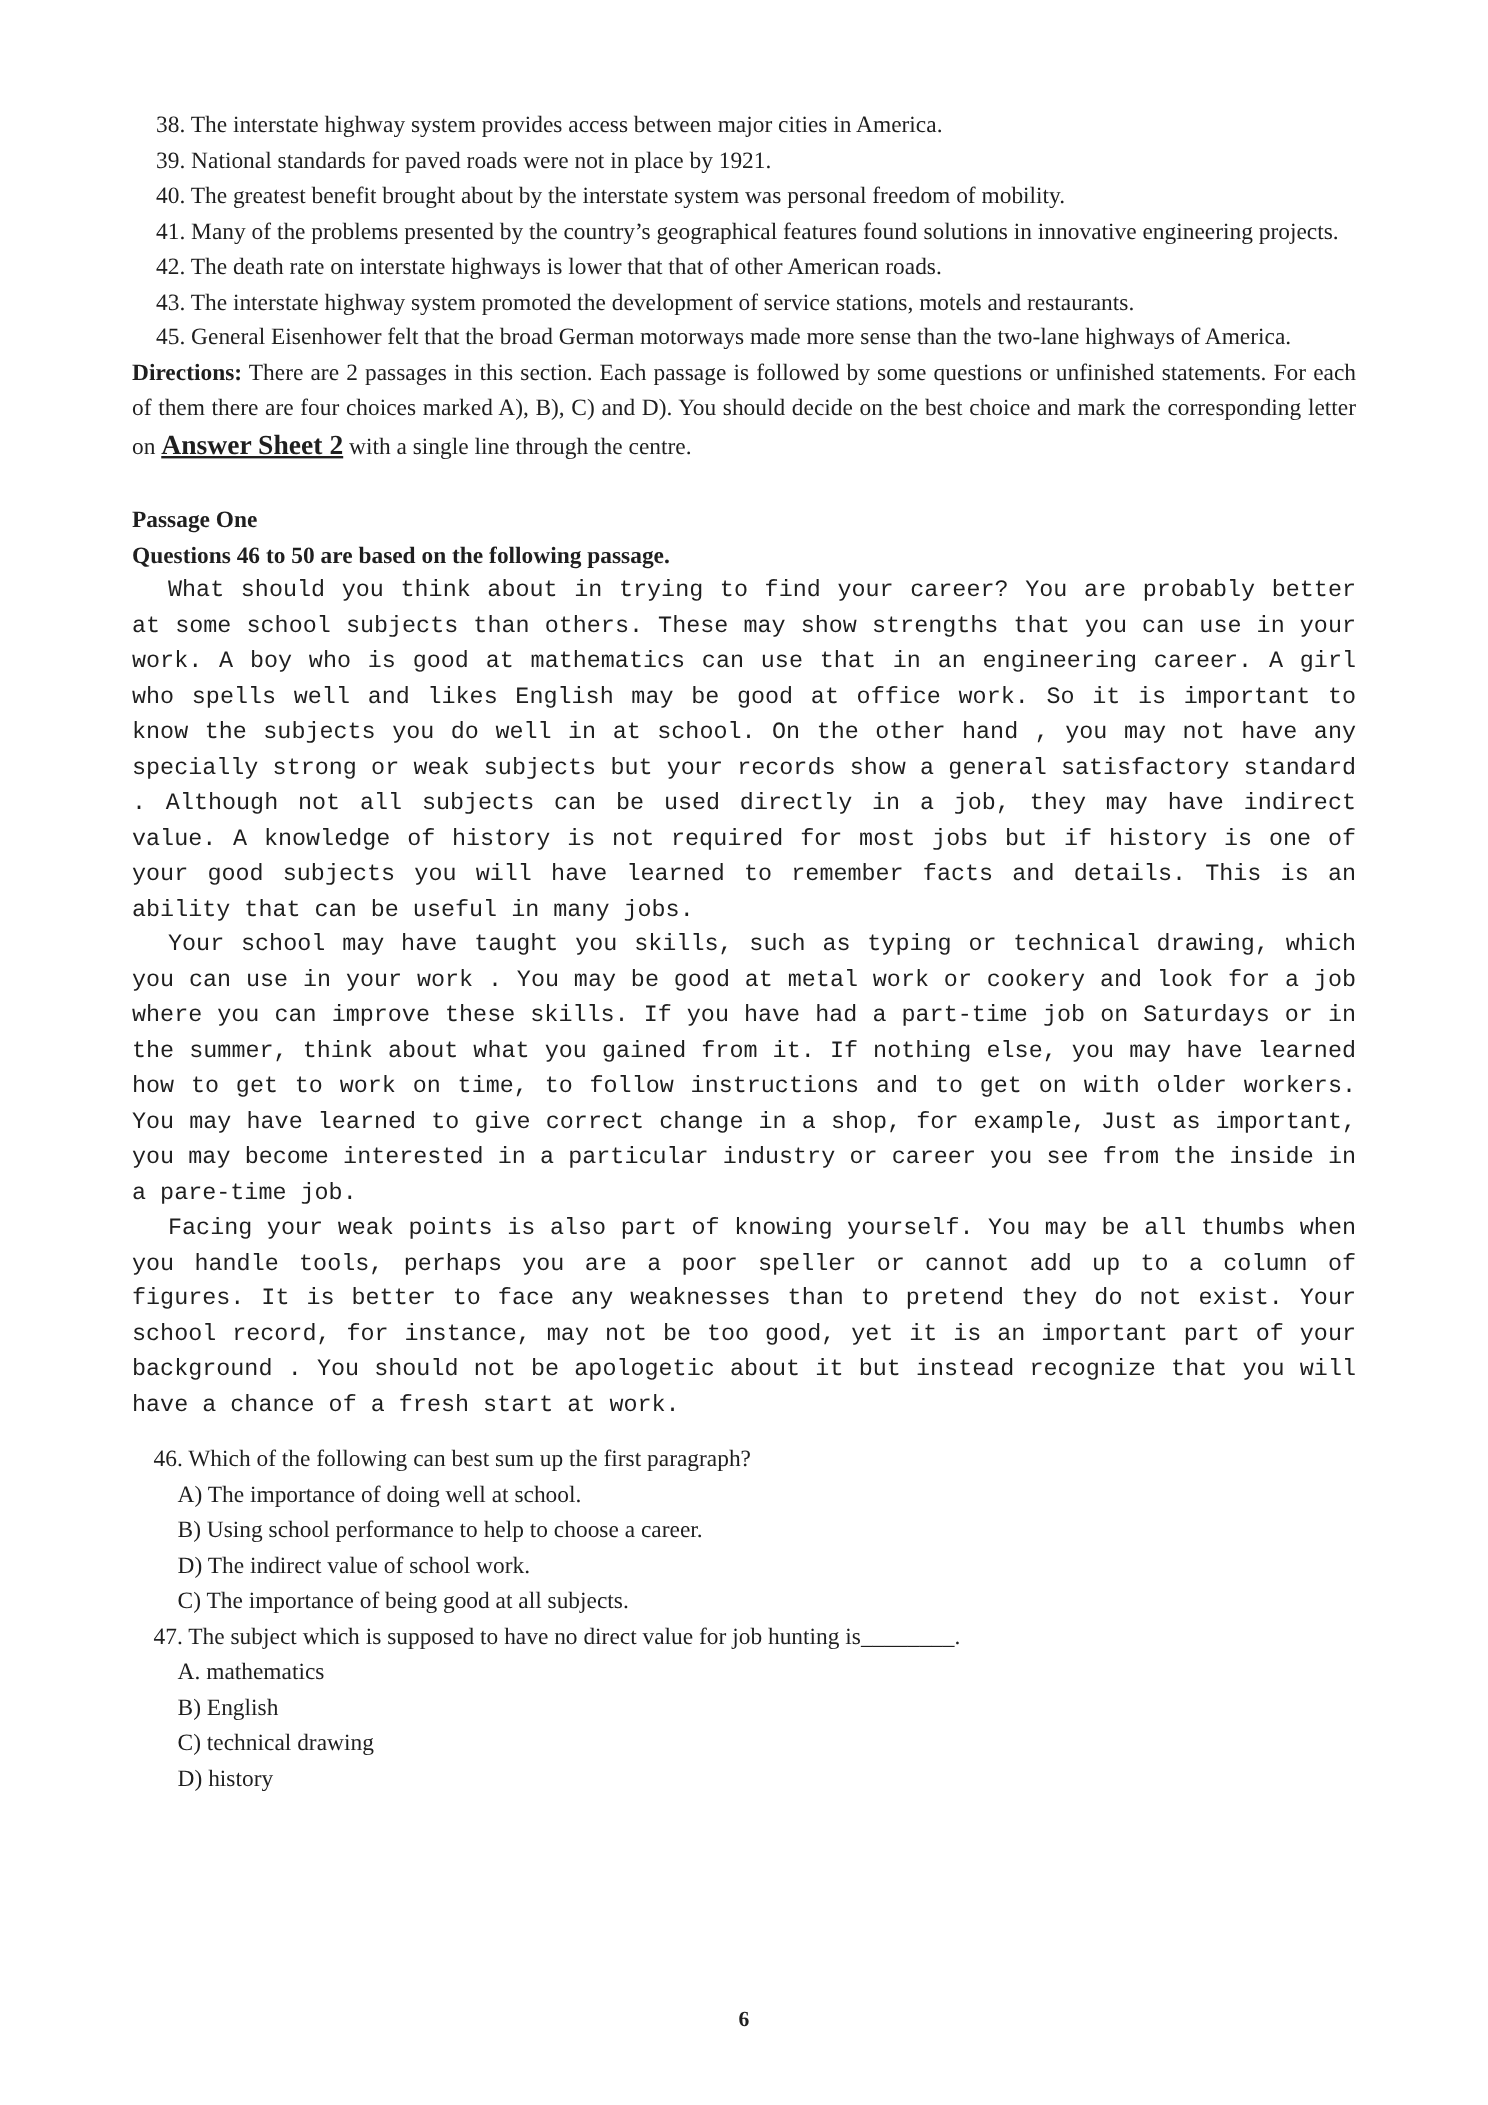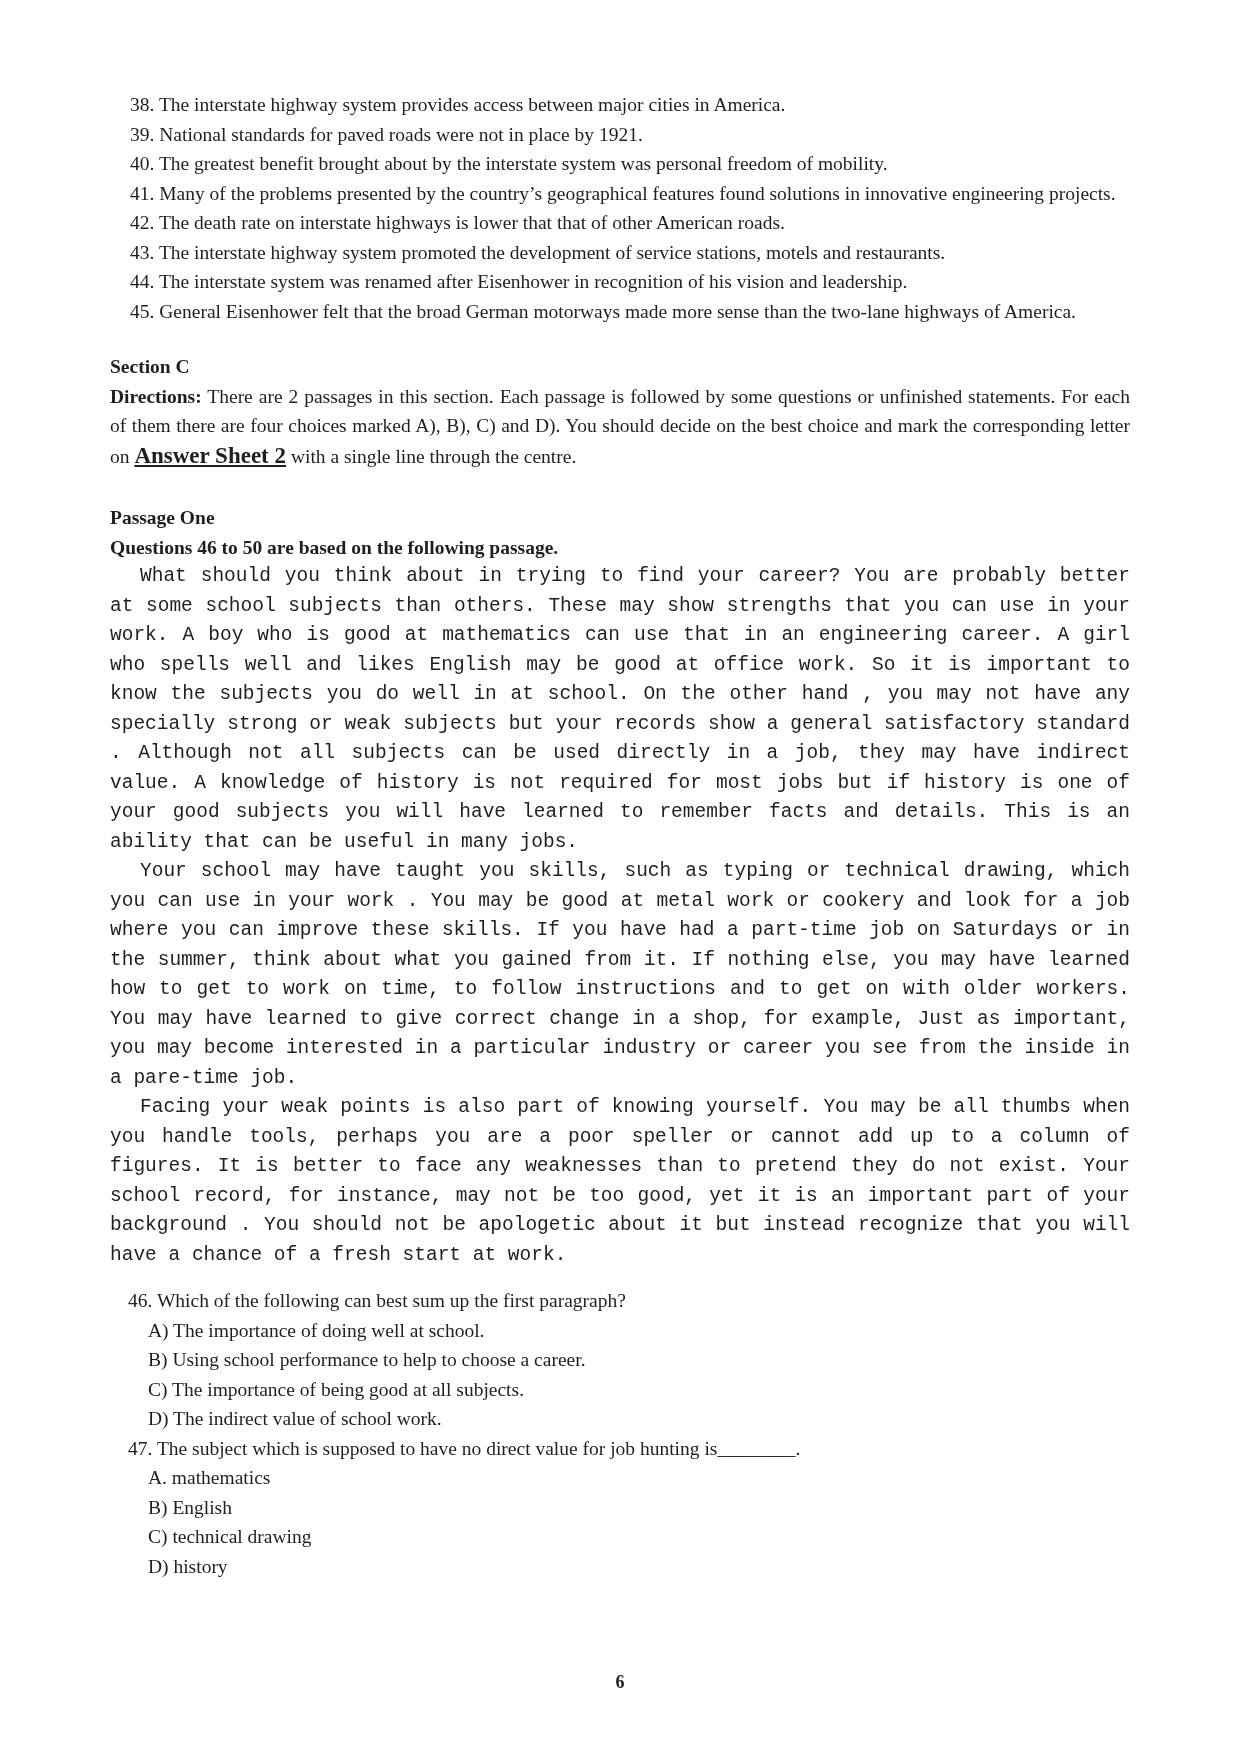--- a/index.html
+++ b/index.html
@@ -84,45 +84,43 @@
 <body>
 
 <div class="page">
 
   <div class="stmt">38. The interstate highway system provides access between major cities in America.</div>
   <div class="stmt">39. National standards for paved roads were not in place by 1921.</div>
   <div class="stmt">40. The greatest benefit brought about by the interstate system was personal freedom of mobility.</div>
   <div class="stmt">41. Many of the problems presented by the country’s geographical features found solutions in innovative engineering projects.</div>
   <div class="stmt">42. The death rate on interstate highways is lower that that of other American roads.</div>
   <div class="stmt">43. The interstate highway system promoted the development of service stations, motels and restaurants.</div>
-  <div class="stmt">44. The interstate system was renamed after Eisenhower in recognition of his vision and leadership.</div>
   <div class="stmt">45. General Eisenhower felt that the broad German motorways made more sense than the two-lane highways of America.</div>
 
-  <div class="section-head">Section C</div>
 
   <div class="directions">
     <span class="bold">Directions:</span>
     <span>There are 2 passages in this section. Each passage is followed by some questions or unfinished statements. For each of them there are four choices marked A), B), C) and D). You should decide on the best choice and mark the corresponding letter on</span>
     <span class="answer-sheet">Answer Sheet 2</span>
     <span>with a single line through the centre.</span>
   </div>
 
   <div class="passage-head">Passage One</div>
   <div class="passage-sub">Questions 46 to 50 are based on the following passage.</div>
 
   <div class="para">What should you think about in trying to find your career? You are probably better at some school subjects than others. These may show strengths that you can use in your work. A boy who is good at mathematics can use that in an engineering career. A girl who spells well and likes English may be good at office work. So it is important to know the subjects you do well in at school. On the other hand , you may not have any specially strong or weak subjects but your records show a general satisfactory standard . Although not all subjects can be used directly in a job, they may have indirect value. A knowledge of history is not required for most jobs but if history is one of your good subjects you will have learned to remember facts and details. This is an ability that can be useful in many jobs.</div>
   <div class="para">Your school may have taught you skills, such as typing or technical drawing, which you can use in your work . You may be good at metal work or cookery and look for a job where you can improve these skills. If you have had a part-time job on Saturdays or in the summer, think about what you gained from it. If nothing else, you may have learned how to get to work on time, to follow instructions and to get on with older workers. You may have learned to give correct change in a shop, for example, Just as important, you may become interested in a particular industry or career you see from the inside in a pare-time job.</div>
   <div class="para">Facing your weak points is also part of knowing yourself. You may be all thumbs when you handle tools, perhaps you are a poor speller or cannot add up to a column of figures. It is better to face any weaknesses than to pretend they do not exist. Your school record, for instance, may not be too good, yet it is an important part of your background . You should not be apologetic about it but instead recognize that you will have a chance of a fresh start at work.</div>
 
   <div class="q-block">
     <div class="q-stem">46. Which of the following can best sum up the first paragraph?</div>
     <div class="q-opt">A) The importance of doing well at school.</div>
     <div class="q-opt">B) Using school performance to help to choose a career.</div>
+    <div class="q-opt">D) The indirect value of school work.</div>
     <div class="q-opt">C) The importance of being good at all subjects.</div>
-    <div class="q-opt">D) The indirect value of school work.</div>
   </div>
 
   <div>
     <div class="q-stem">47. The subject which is supposed to have no direct value for job hunting is________.</div>
     <div class="opt-row">
       <div class="opt-col1">A. mathematics</div>
       <div>B) English</div>
     </div>
     <div class="opt-row">
       <div class="opt-col1">C) technical drawing</div>

